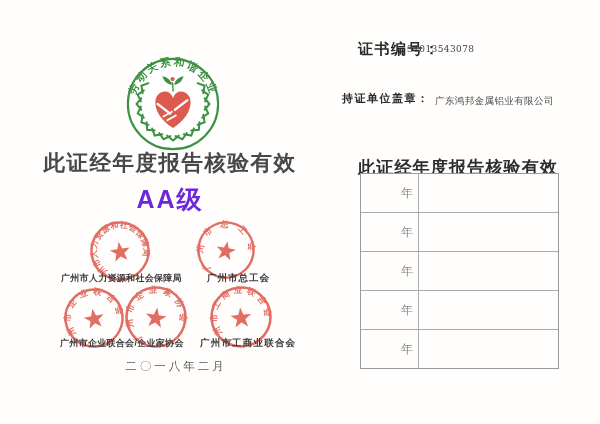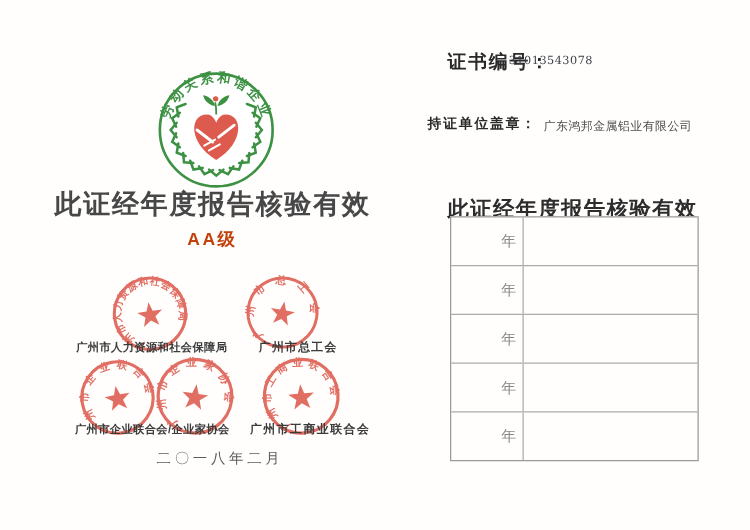--- a/index.html
+++ b/index.html
@@ -14,21 +14,21 @@
     background:linear-gradient(90deg,#23282c,#3e454b 25%,#5961666 40%,#454c52 60%,#3a4146 80%,#70767a);
   }
   
   .emblem{position:absolute;left:125px;top:56px;width:96px;height:96px;}
   .title-line1{
     position:absolute;left:0px;top:148px;width:340px;text-align:center;
     font-size:21.5px;font-weight:600;color:#474747;letter-spacing:1.5px;
   }
   .title-line2{
     position:absolute;left:0px;top:183px;width:340px;text-align:center;
-    font-size:14px;font-weight:600;color:#c2410c;letter-spacing:2px;
+    font-size:25px;font-weight:600;color:#6d28d9;letter-spacing:2px;
   }
   .stamp{position:absolute;}
   .stamp svg{display:block;}
   .caption{
     position:absolute;font-size:9px;font-weight:bold;color:#3b3b3b;
     letter-spacing:0.3px;white-space:nowrap;
   }
   .cap-1a{left:61px;top:272px;}
   .cap-1b{left:207px;top:272px;font-size:9.5px;letter-spacing:1px;}
   .cap-2a{left:60px;top:337px;text-align:center;}

